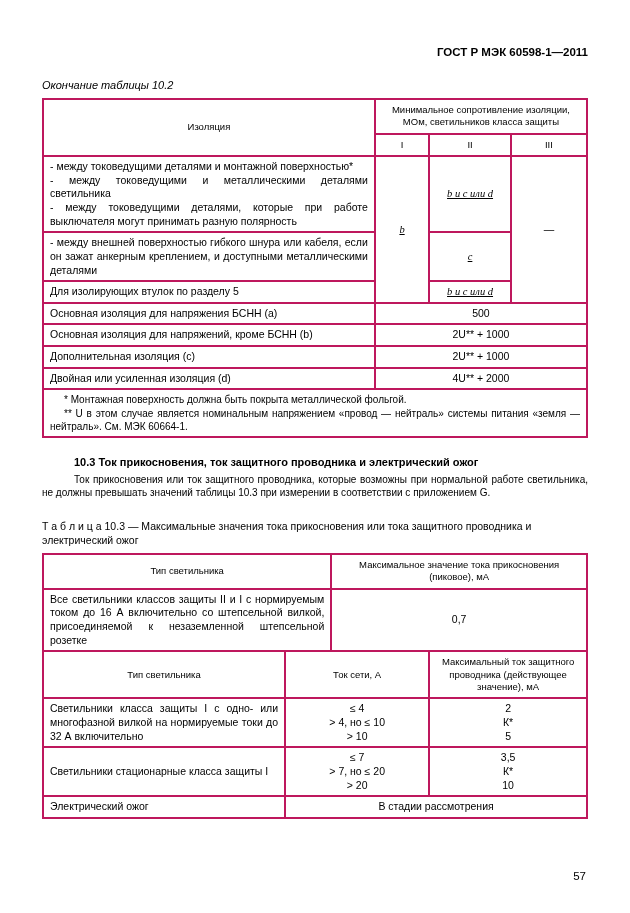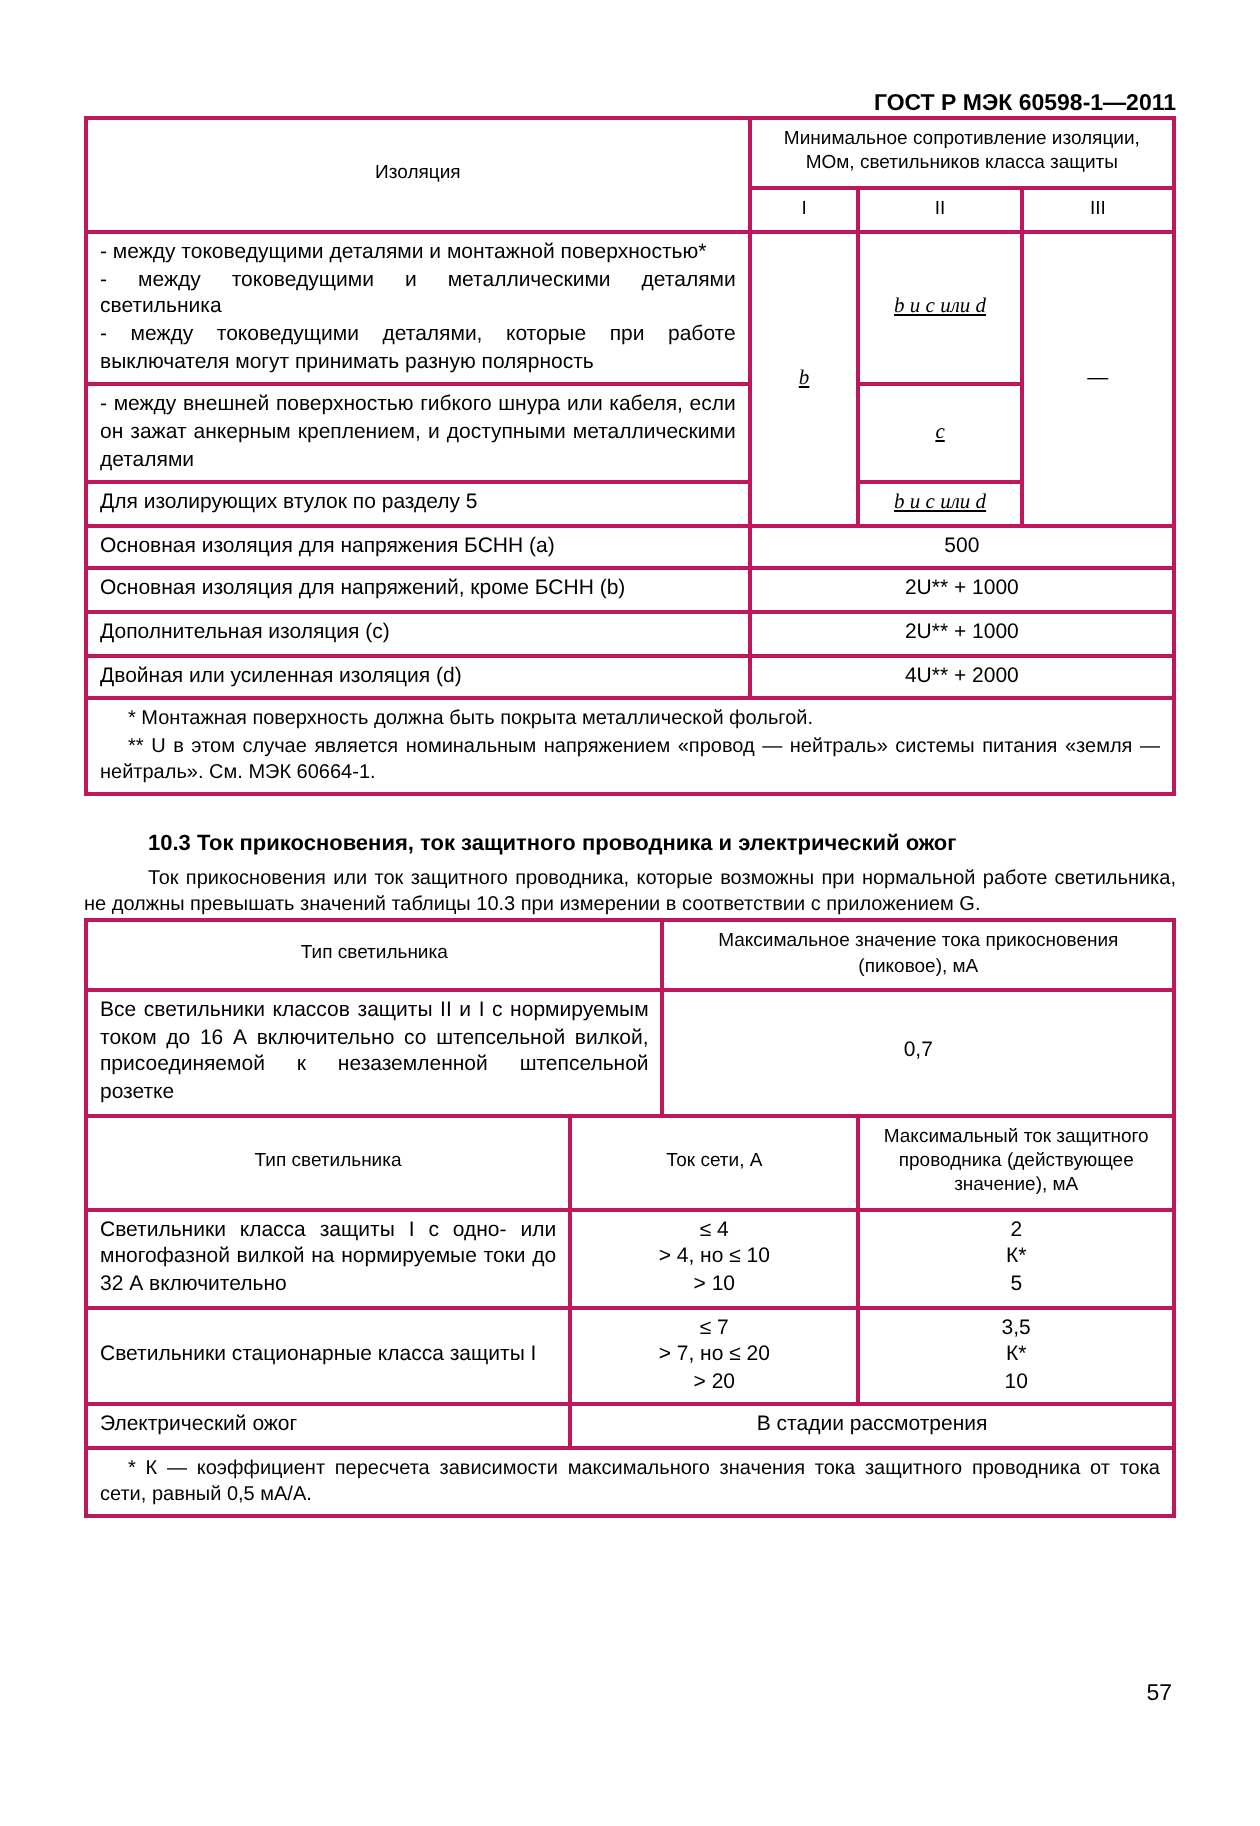--- a/index.html
+++ b/index.html
@@ -75,31 +75,32 @@
   }
   .tbl-caption {
     font-size: 10.5px;
     line-height: 1.32;
     margin: 21px 0 5px 0;
     text-align: left;
   }
   .page-number {
     position: absolute;
     right: 44px;
-    bottom: 60px;
+    bottom: 31px;
     font-size: 11.5px;
   }
 </style>
 </head>
 <body>
 
 <div class="page">
 
   <div class="doc-code">ГОСТ Р МЭК 60598-1—2011</div>
 
+  <div class="cont-label">Окончание таблицы 10.2</div>
 
   <table class="gost-table">
     <colgroup>
       <col style="width:61%">
         <col style="width:10%">
         <col style="width:15%">
         <col style="width:14%">
     </colgroup>
     <tbody>
       <tr>
@@ -149,20 +150,21 @@
           <div class="fn">** U в этом случае является номинальным напряжением «провод — нейтраль» системы питания «земля — нейтраль». См. МЭК 60664-1.</div>
         </td>
       </tr>
     </tbody>
   </table>
 
   <div class="sec-heading">10.3 Ток прикосновения, ток защитного проводника и электрический ожог</div>
 
   <p class="body-para">Ток прикосновения или ток защитного проводника, которые возможны при нормальной работе светильника, не должны превышать значений таблицы 10.3 при измерении в соответствии с приложением G.</p>
 
+  <p class="tbl-caption">Т а б л и ц а  10.3 — Максимальные значения тока прикосновения или тока защитного проводника и электрический ожог</p>
 
   <table class="gost-table">
     <colgroup>
       <col style="width:44.5%">
         <col style="width:8.5%">
         <col style="width:18%">
         <col style="width:29%">
     </colgroup>
     <tbody>
       <tr>
@@ -193,23 +195,18 @@
 &gt; 7, но ≤ 20
 &gt; 20</td>
         <td class="center pre">3,5
 К*
 10</td>
       </tr>
       <tr class="sep">
         <td class="label">Электрический ожог</td>
         <td colspan="3" class="center">В стадии рассмотрения</td>
       </tr>
-      <tr class="sep">
-        <td colspan="4" class="fn-cell">
-          <div class="fn">* К — коэффициент пересчета зависимости максимального значения тока защитного проводника от тока сети, равный 0,5 мА/А.</div>
-        </td>
-      </tr>
     </tbody>
   </table>
 
   <div class="page-number">57</div>
 
 </div>
 
 </body></html>

